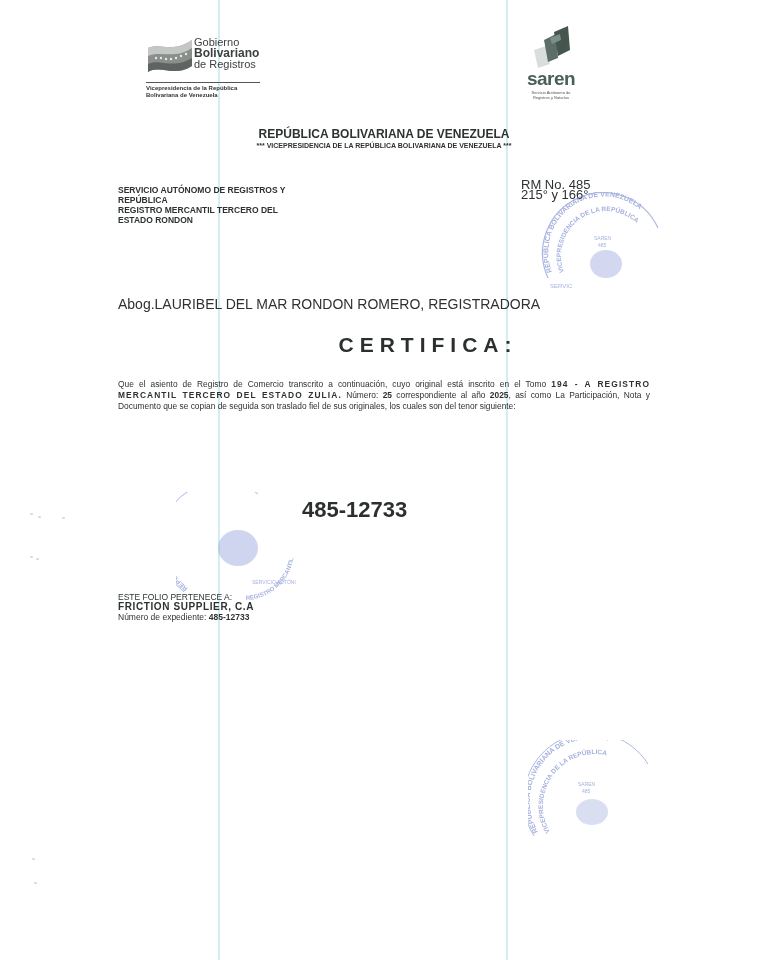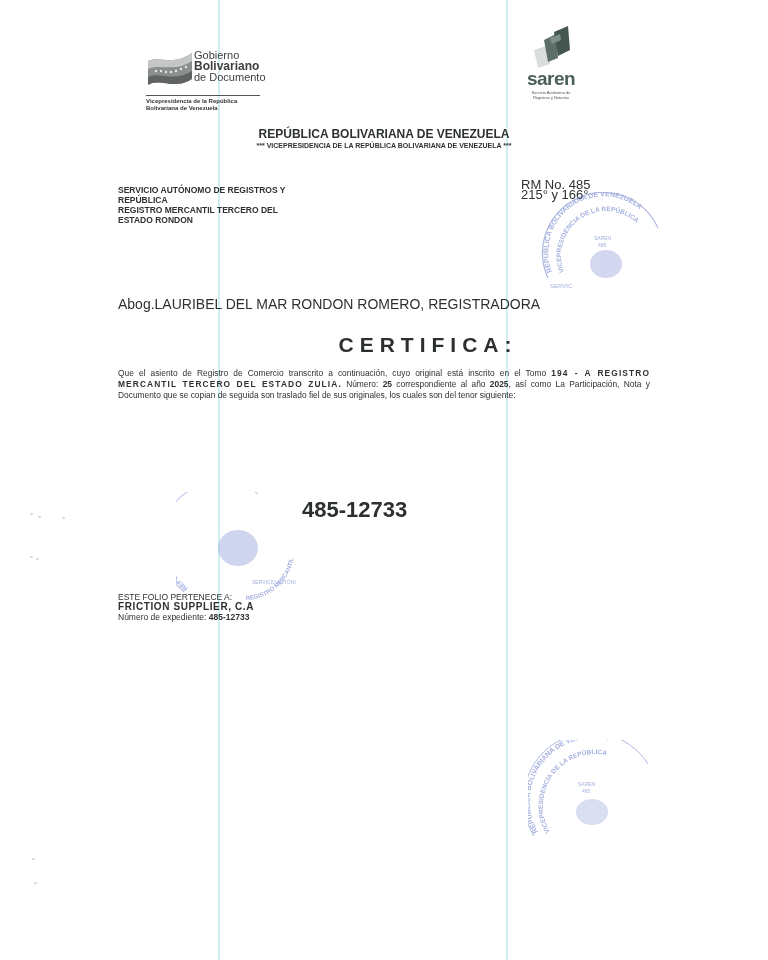--- a/index.html
+++ b/index.html
@@ -22,21 +22,21 @@
       height: 960px;
       background: #d2eef3;
     }
     .vline.left { left: 218px; }
     .vline.right { left: 506px; }
 
     
     .gob-logo {
       position: absolute;
       left: 146px;
-      top: 37px;
+      top: 24px;
       width: 140px;
       height: 80px;
       text-decoration: underline;
     }
     .gob-flag {
       position: absolute;
       left: 0;
       top: 10px;
       width: 50px;
       height: 42px;
@@ -164,21 +164,21 @@
       font-size: 21px;
       font-weight: bold;
       letter-spacing: 6px;
       color: #2b302d;
       margin-left: 44px;
     }
 
     .para {
       position: absolute;
       left: 118px;
-      top: 368px;
+      top: 379px;
       width: 532px;
       font-size: 8.4px;
       line-height: 11px;
       text-align: justify;
       color: #2d3230;
     }
     .para .tomo-bold { font-weight: bold; letter-spacing: 1.1px; }
 
     .big-number {
       position: absolute;
@@ -246,21 +246,21 @@
         <circle cx="20" cy="25" r="1.2"></circle>
       <circle cx="25" cy="25" r="1.2"></circle>
         <circle cx="30" cy="24" r="1.2"></circle>
         <circle cx="35" cy="22" r="1.2"></circle>
       <circle cx="40" cy="20" r="1.2"></circle>
     </g>
   </svg>
   <div class="gob-text">
     <div class="l1">Gobierno</div>
     <div class="l2">Bolivariano</div>
-    <div class="l3">de Documento</div>
+    <div class="l3">de Registros</div>
   </div>
   <div class="gob-rule"></div>
   <div class="gob-sub">
     <div>Vicepresidencia de la República</div>
     <div>Bolivariana de Venezuela</div>
   </div>
 </div>
 
 <div class="saren-logo">
   <svg class="saren-mark" viewBox="0 0 44 42">

